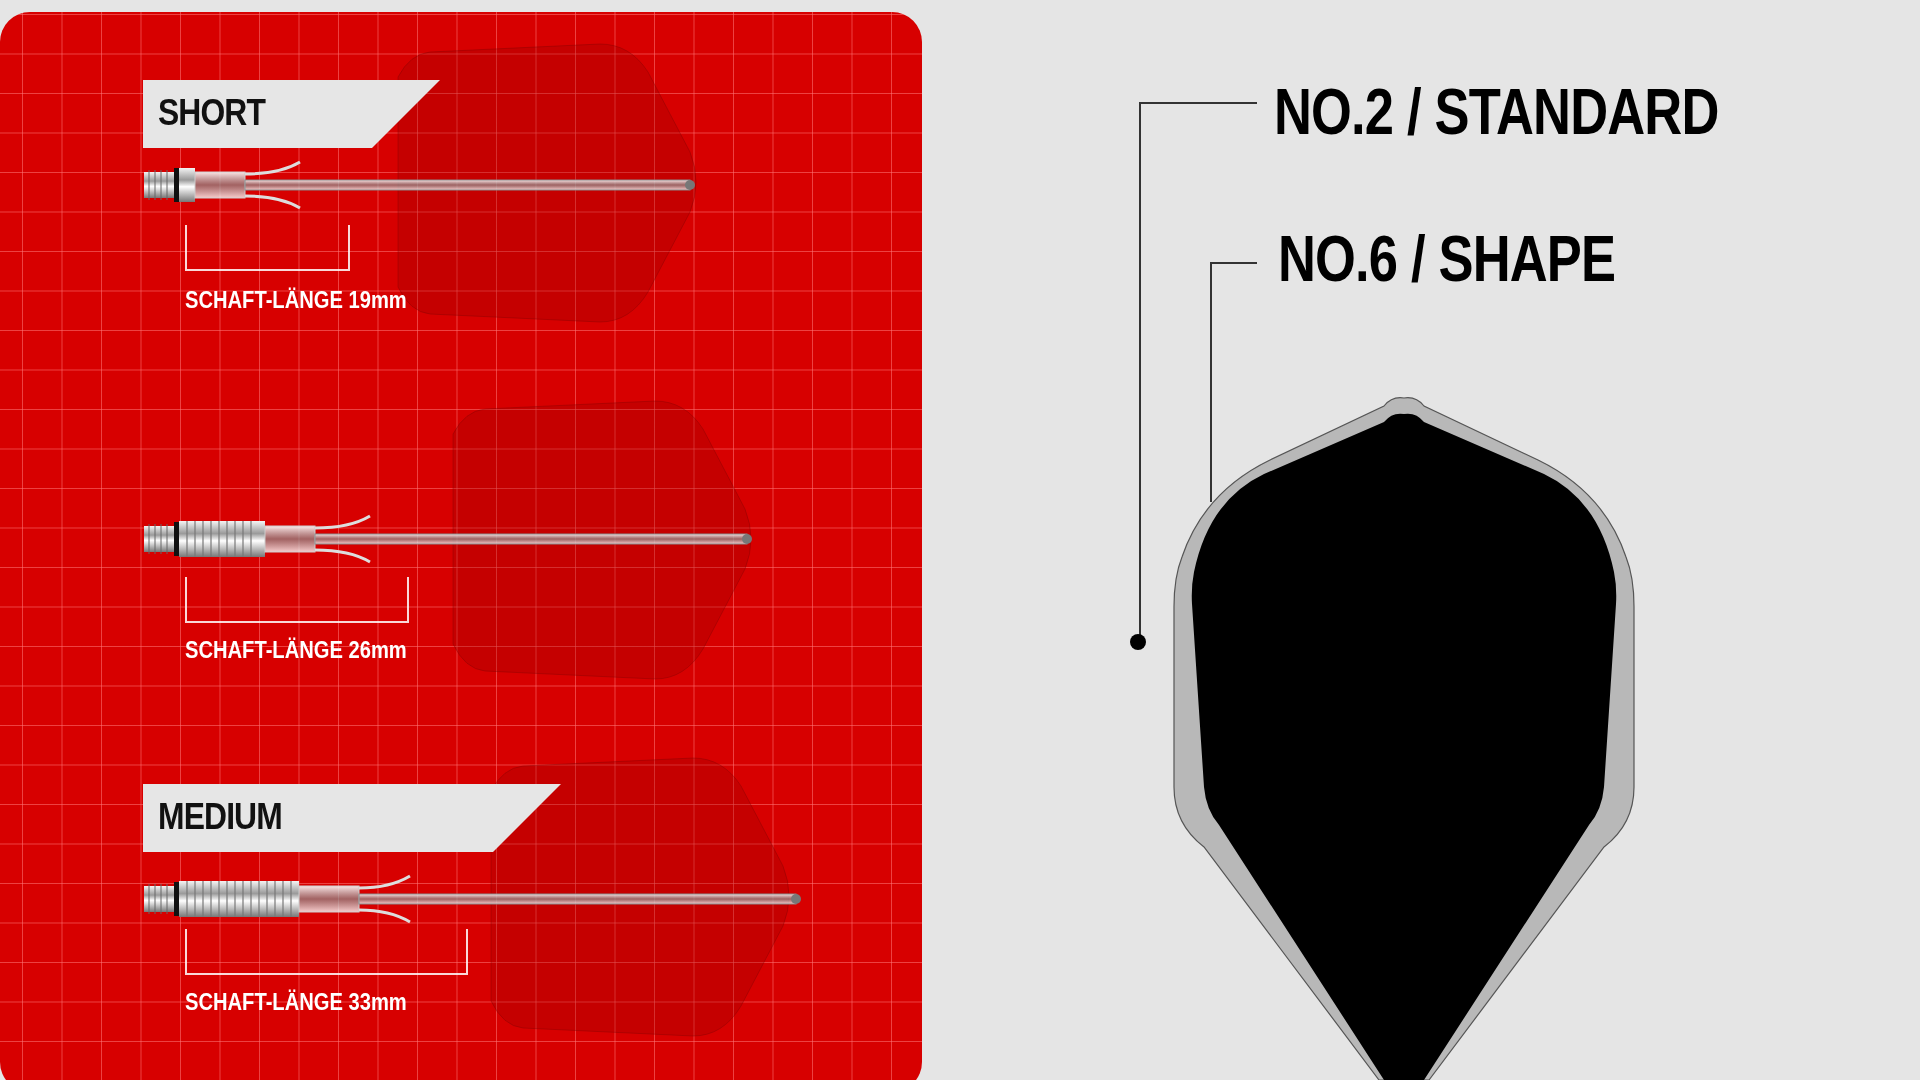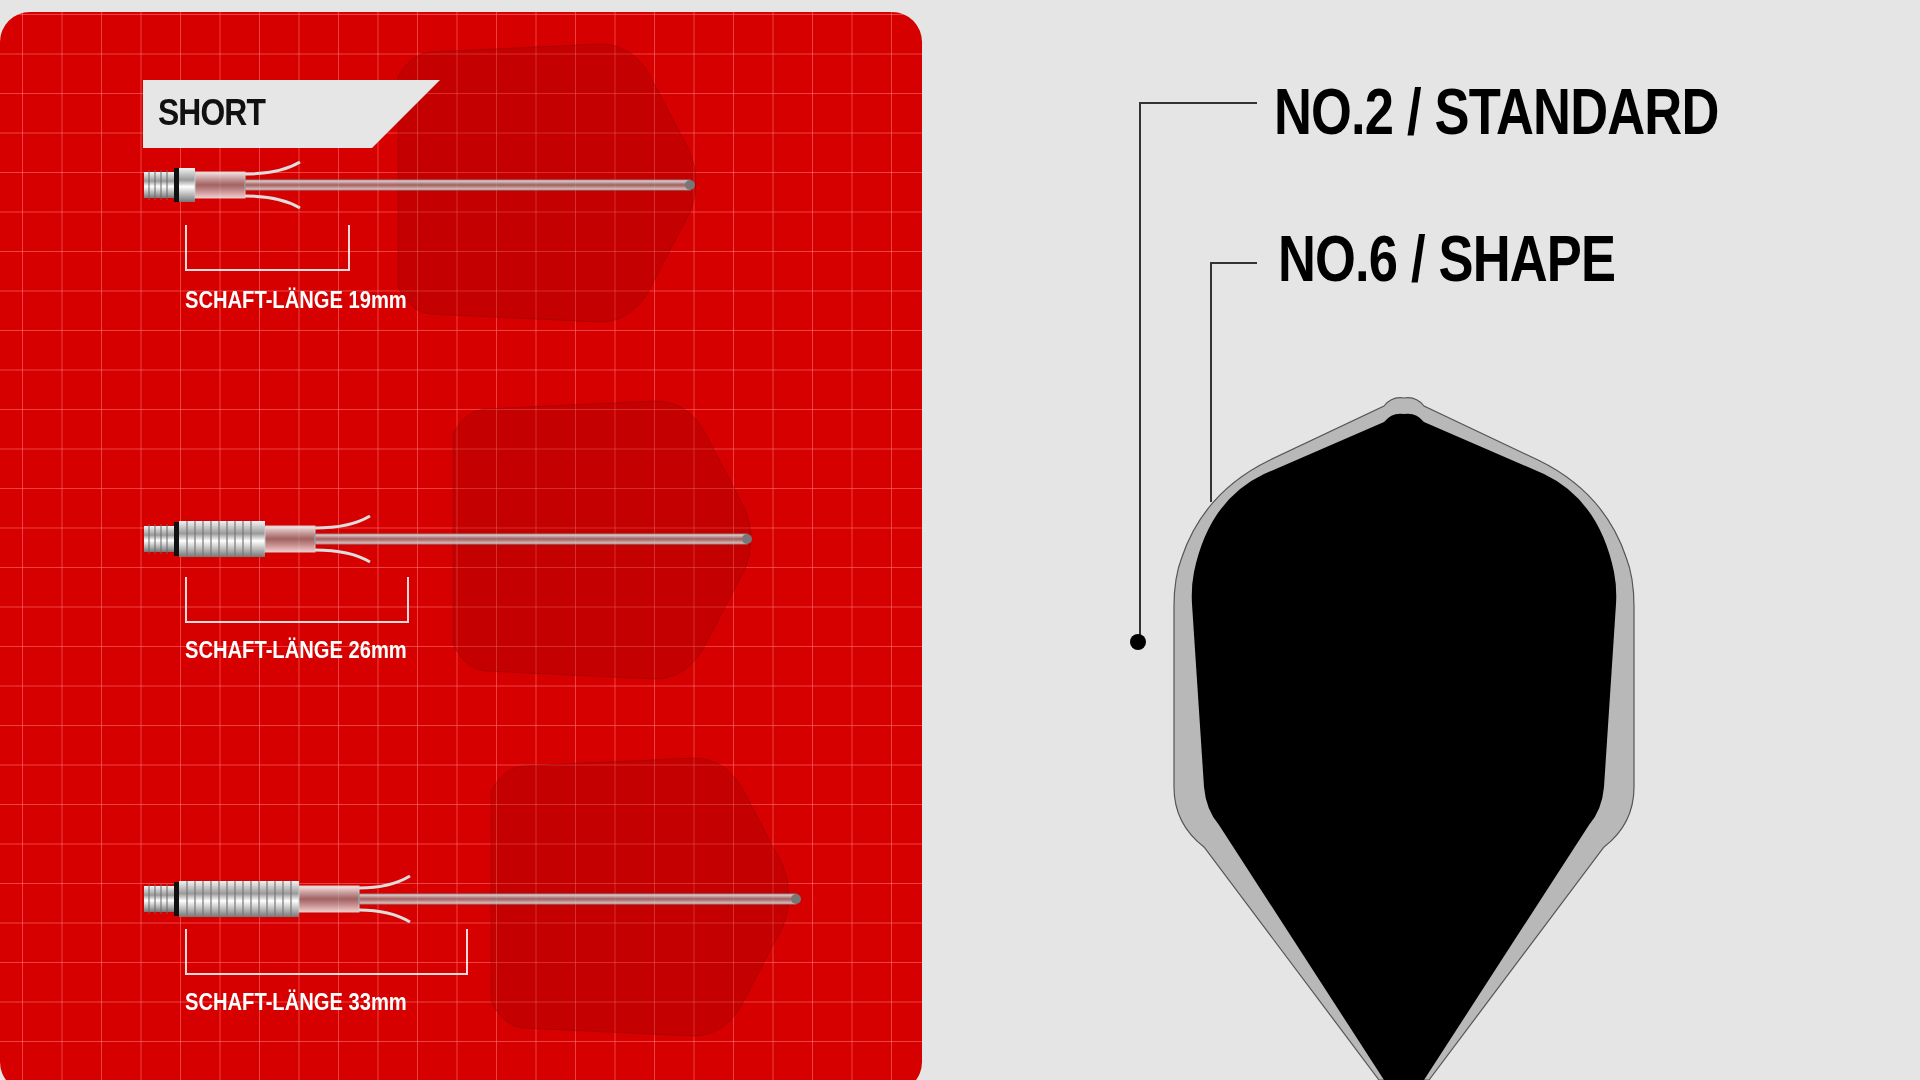--- a/index.html
+++ b/index.html
@@ -118,20 +118,23 @@
       <circle cx="607" cy="25" r="5" fill="#777"></circle>
     </svg>
     <div class="bracket" style="left:185px;top:213px;width:220px;"></div>
     <span class="len-text" style="left:185px;top:272px;">SCHAFT-LÄNGE 26mm</span>
   </div>
 
   <div class="section" style="top:704px;height:370px;">
     <svg class="flight" style="left:483px;top:40px;" width="330" height="290" viewBox="0 0 330 290">
       <path d="M40,10 L210,2 Q240,2 258,30 L300,110 Q312,140 300,170 L258,250 Q240,280 210,280 L40,272 Q20,270 8,245 L8,35 Q20,12 40,10 Z" fill="rgba(150,0,0,0.28)" stroke="rgba(120,0,0,0.35)" stroke-width="1"></path>
     </svg>
+    <div class="label-tab" style="top:68px;width:418px;">
+      <span class="label-text">MEDIUM</span>
+    </div>
     <svg class="dart-svg" style="left:140px;top:158px;" width="670" height="50" viewBox="0 0 670 50">
       <rect x="4" y="12" width="30" height="26" fill="url(#metal)"></rect>
       <g stroke="#666" stroke-width="1">
         <line x1="9" y1="10" x2="9" y2="40"></line>
           <line x1="15" y1="10" x2="15" y2="40"></line>
           <line x1="21" y1="10" x2="21" y2="40"></line>
           <line x1="27" y1="10" x2="27" y2="40"></line>
       </g>
       <rect x="34" y="8" width="5" height="34" fill="#111"></rect>
       <rect x="39" y="7" width="120" height="36" fill="url(#metal)"></rect>

